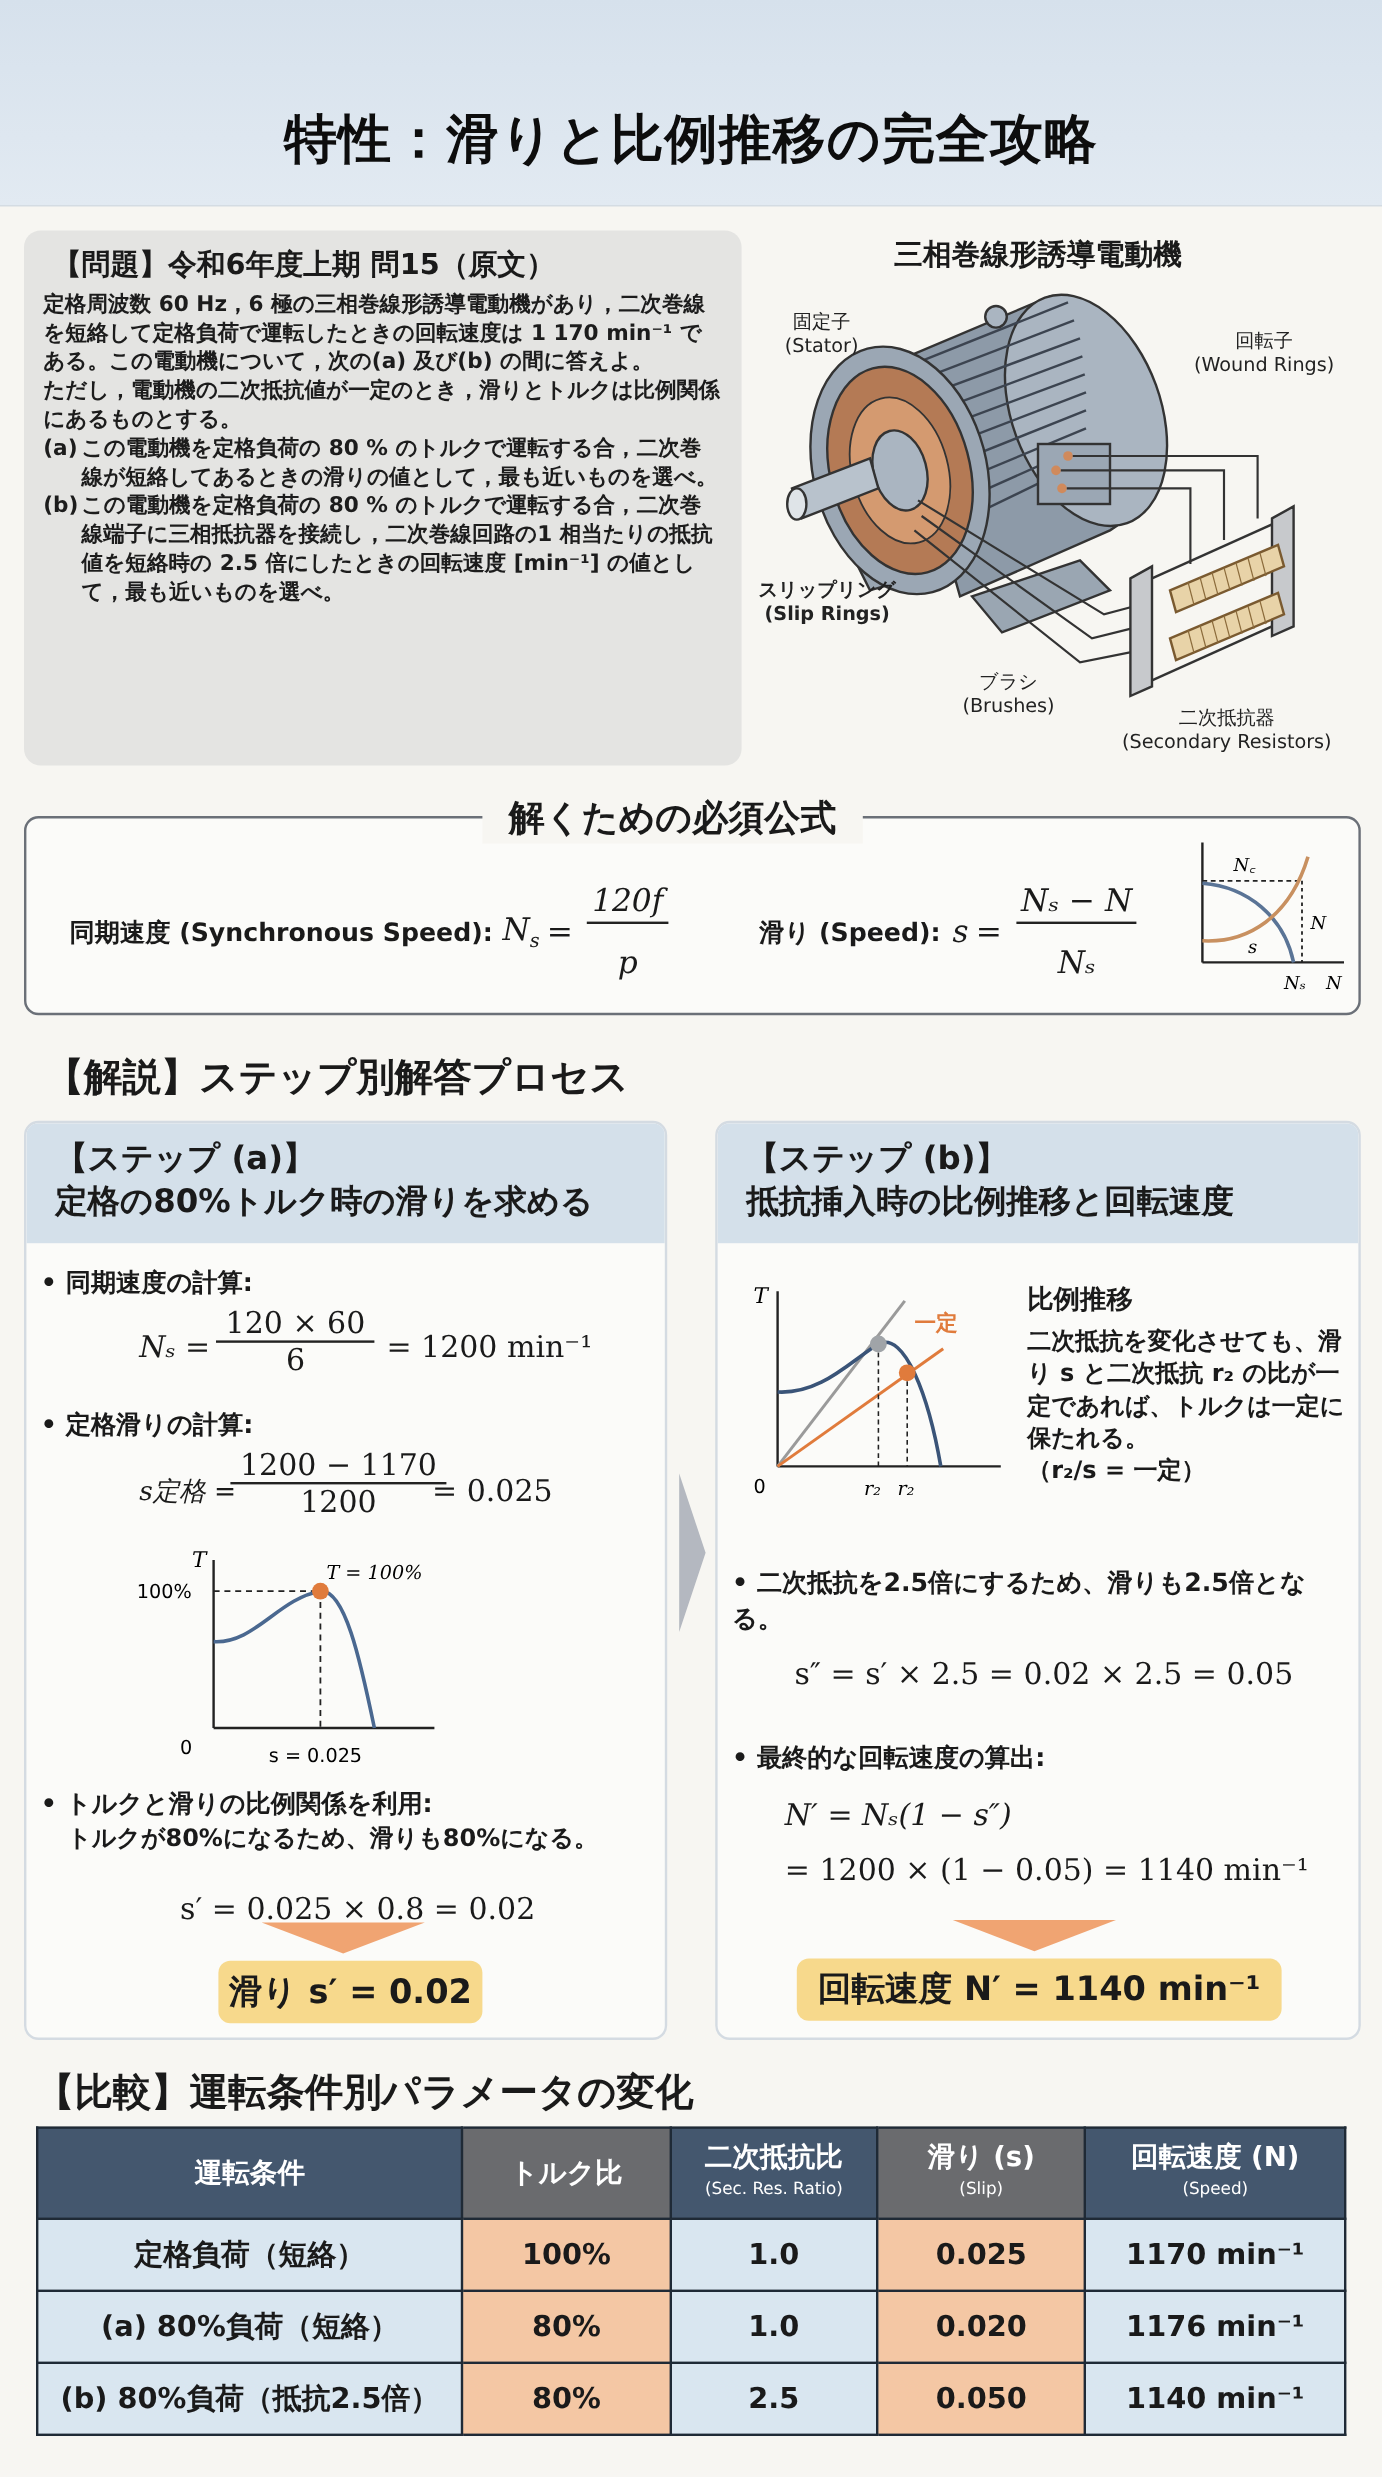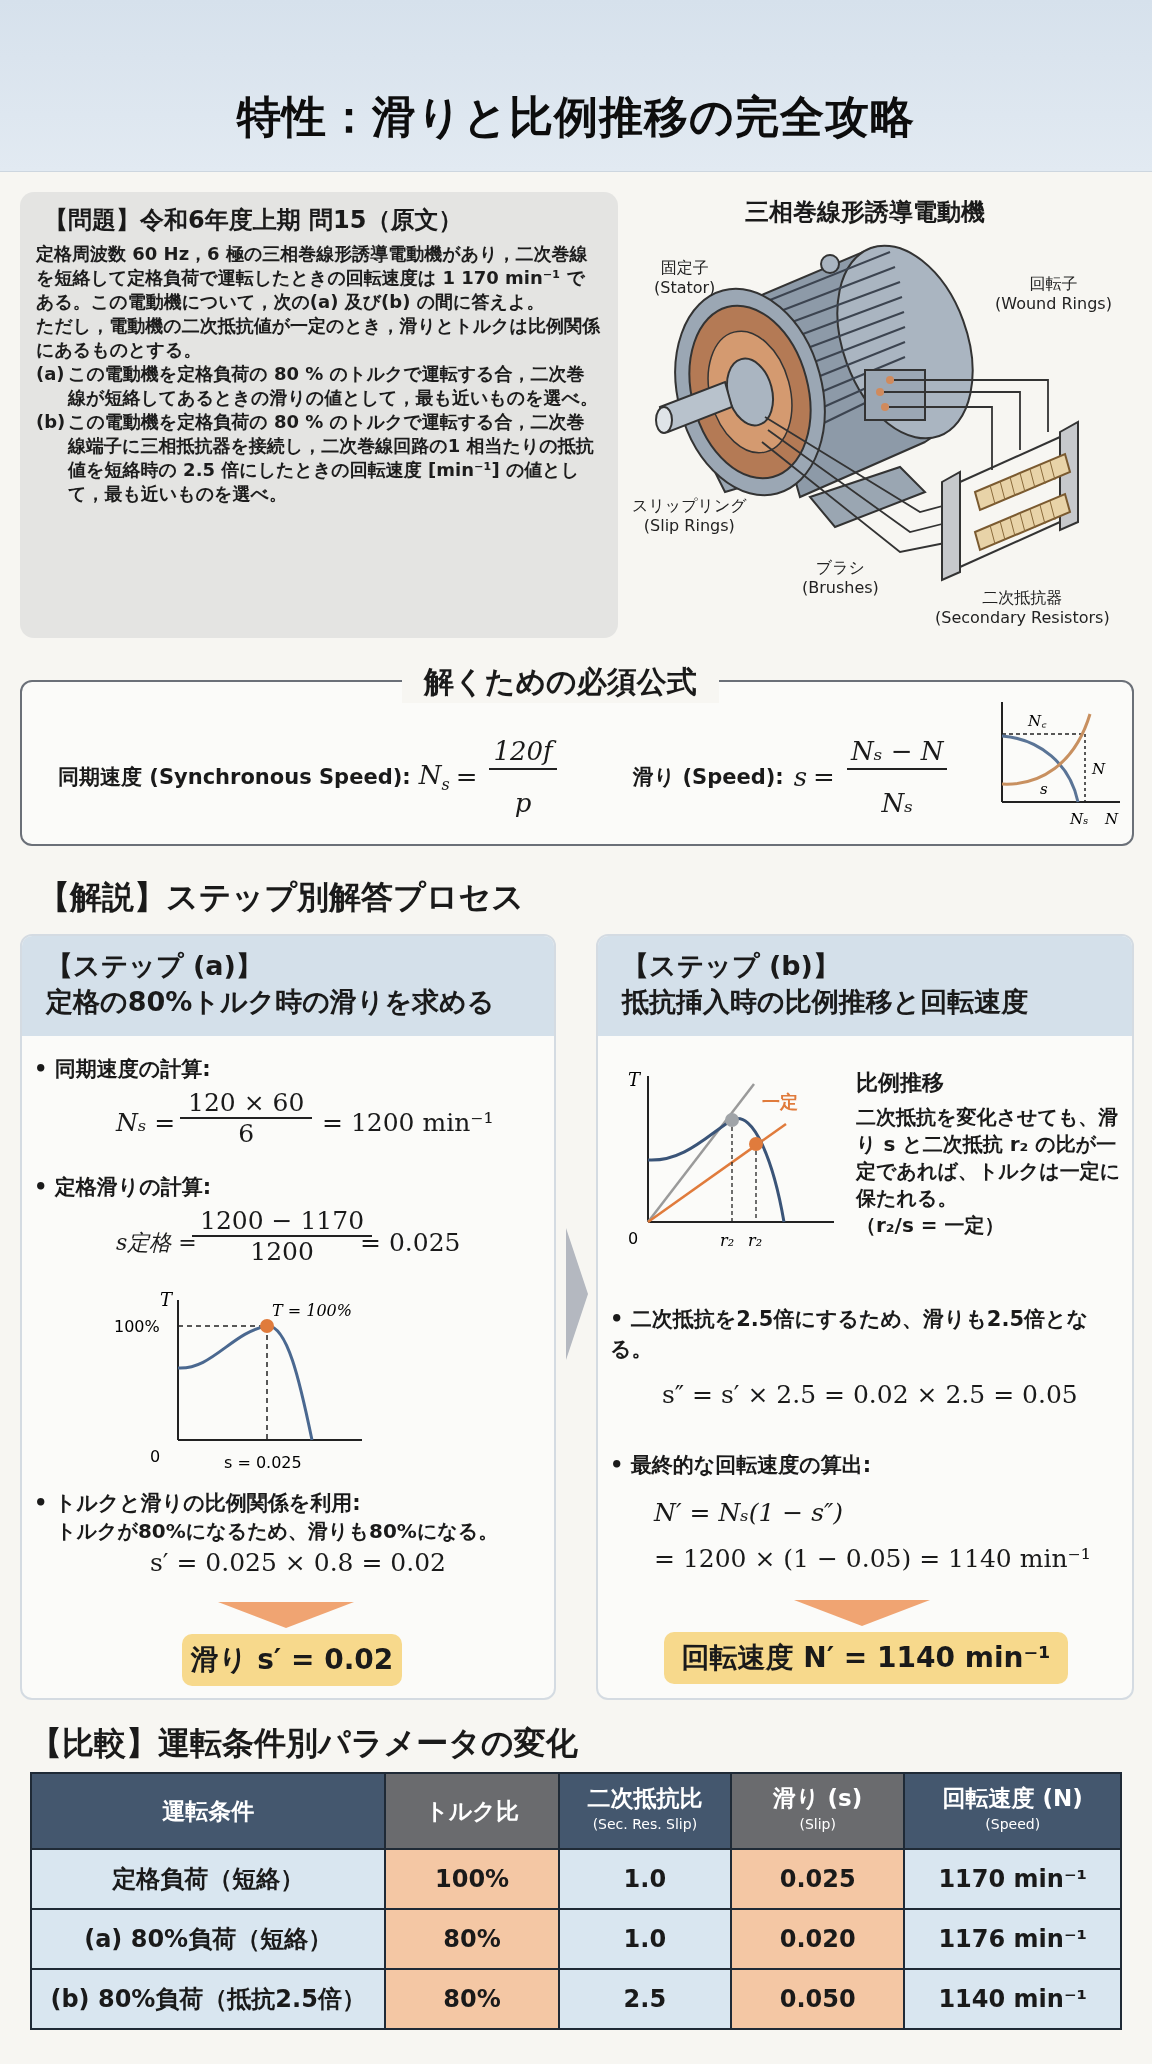--- a/index.html
+++ b/index.html
@@ -201,21 +201,21 @@
     </g>
   </svg>
   <div class="mlabel" style="left:4px;top:66px;">
     <div>固定子</div>
     <div>(Stator)</div>
   </div>
   <div class="mlabel" style="left:345px;top:82px;">
     <div>回転子</div>
     <div>(Wound Rings)</div>
   </div>
-  <div class="mlabel" style="left:-18px;top:304px;">
+  <div class="mlabel" style="left:-18px;top:290px;font-weight:bold;">
     <div>スリップリング</div>
     <div>(Slip Rings)</div>
   </div>
   <div class="mlabel" style="left:152px;top:366px;">
     <div>ブラシ</div>
     <div>(Brushes)</div>
   </div>
   <div class="mlabel" style="left:285px;top:396px;">
     <div>二次抵抗器</div>
     <div>(Secondary Resistors)</div>
@@ -288,21 +288,21 @@
     <circle cx="155" cy="34" r="7" fill="#e07b3c"></circle>
     <text x="48" y="14" font-family="DejaVu Serif, serif" font-style="italic" font-size="18">T</text>
     <text x="2" y="40" font-family="DejaVu Sans, sans-serif" font-size="16">100%</text>
     <text x="160" y="24" font-family="DejaVu Serif, serif" font-style="italic" font-size="16">T = 100%</text>
     <text x="38" y="170" font-family="DejaVu Sans, sans-serif" font-size="16">0</text>
     <text x="112" y="176" font-family="DejaVu Sans, sans-serif" font-size="16">s = 0.025</text>
   </svg>
 
   <div class="bullet" style="left:12px;top:552px;text-align:right;">• トルクと滑りの比例関係を利用:</div>
   <div class="bullet" style="left:34px;top:580px;font-size:20px;">トルクが80%になるため、滑りも80%になる。</div>
-  <div class="eq" style="left:128px;top:612px;">s′ = 0.025 × 0.8 = 0.02</div>
+  <div class="eq" style="left:128px;top:640px;">s′ = 0.025 × 0.8 = 0.02</div>
   <div class="arrow-down" style="left:196px;top:666px;"></div>
   <div class="result-box" style="left:160px;top:698px;width:220px;">滑り s′ = 0.02</div>
 </div>
 
 <div class="chev"></div>
 
 <div class="card card-b">
   <div class="card-head">
     <div>【ステップ (b)】</div>
     <div>抵抗挿入時の比例推移と回転速度</div>
@@ -337,21 +337,21 @@
   <div class="arrow-down" style="left:196px;top:664px;"></div>
   <div class="result-box" style="left:66px;top:696px;width:404px;">回転速度 N′ = 1140 min⁻¹</div>
 </div>
 
 <div class="cmp-title">【比較】運転条件別パラメータの変化</div>
 <table class="cmp">
   <thead>
     <tr>
       <th style="width:368px"><span>運転条件</span></th>
       <th class="alt" style="width:178px"><span>トルク比</span></th>
-      <th style="width:178px"><span>二次抵抗比</span><small>(Sec. Res. Slip)</small></th>
+      <th style="width:178px"><span>二次抵抗比</span><small>(Sec. Res. Ratio)</small></th>
       <th class="alt" style="width:178px"><span>滑り (s)</span><small>(Slip)</small></th>
       <th style="width:223px"><span>回転速度 (N)</span><small>(Speed)</small></th>
     </tr>
   </thead>
   <tbody>
     <tr>
       <td>定格負荷（短絡）</td>
       <td class="alt">100%</td>
       <td>1.0</td>
       <td class="alt">0.025</td>

